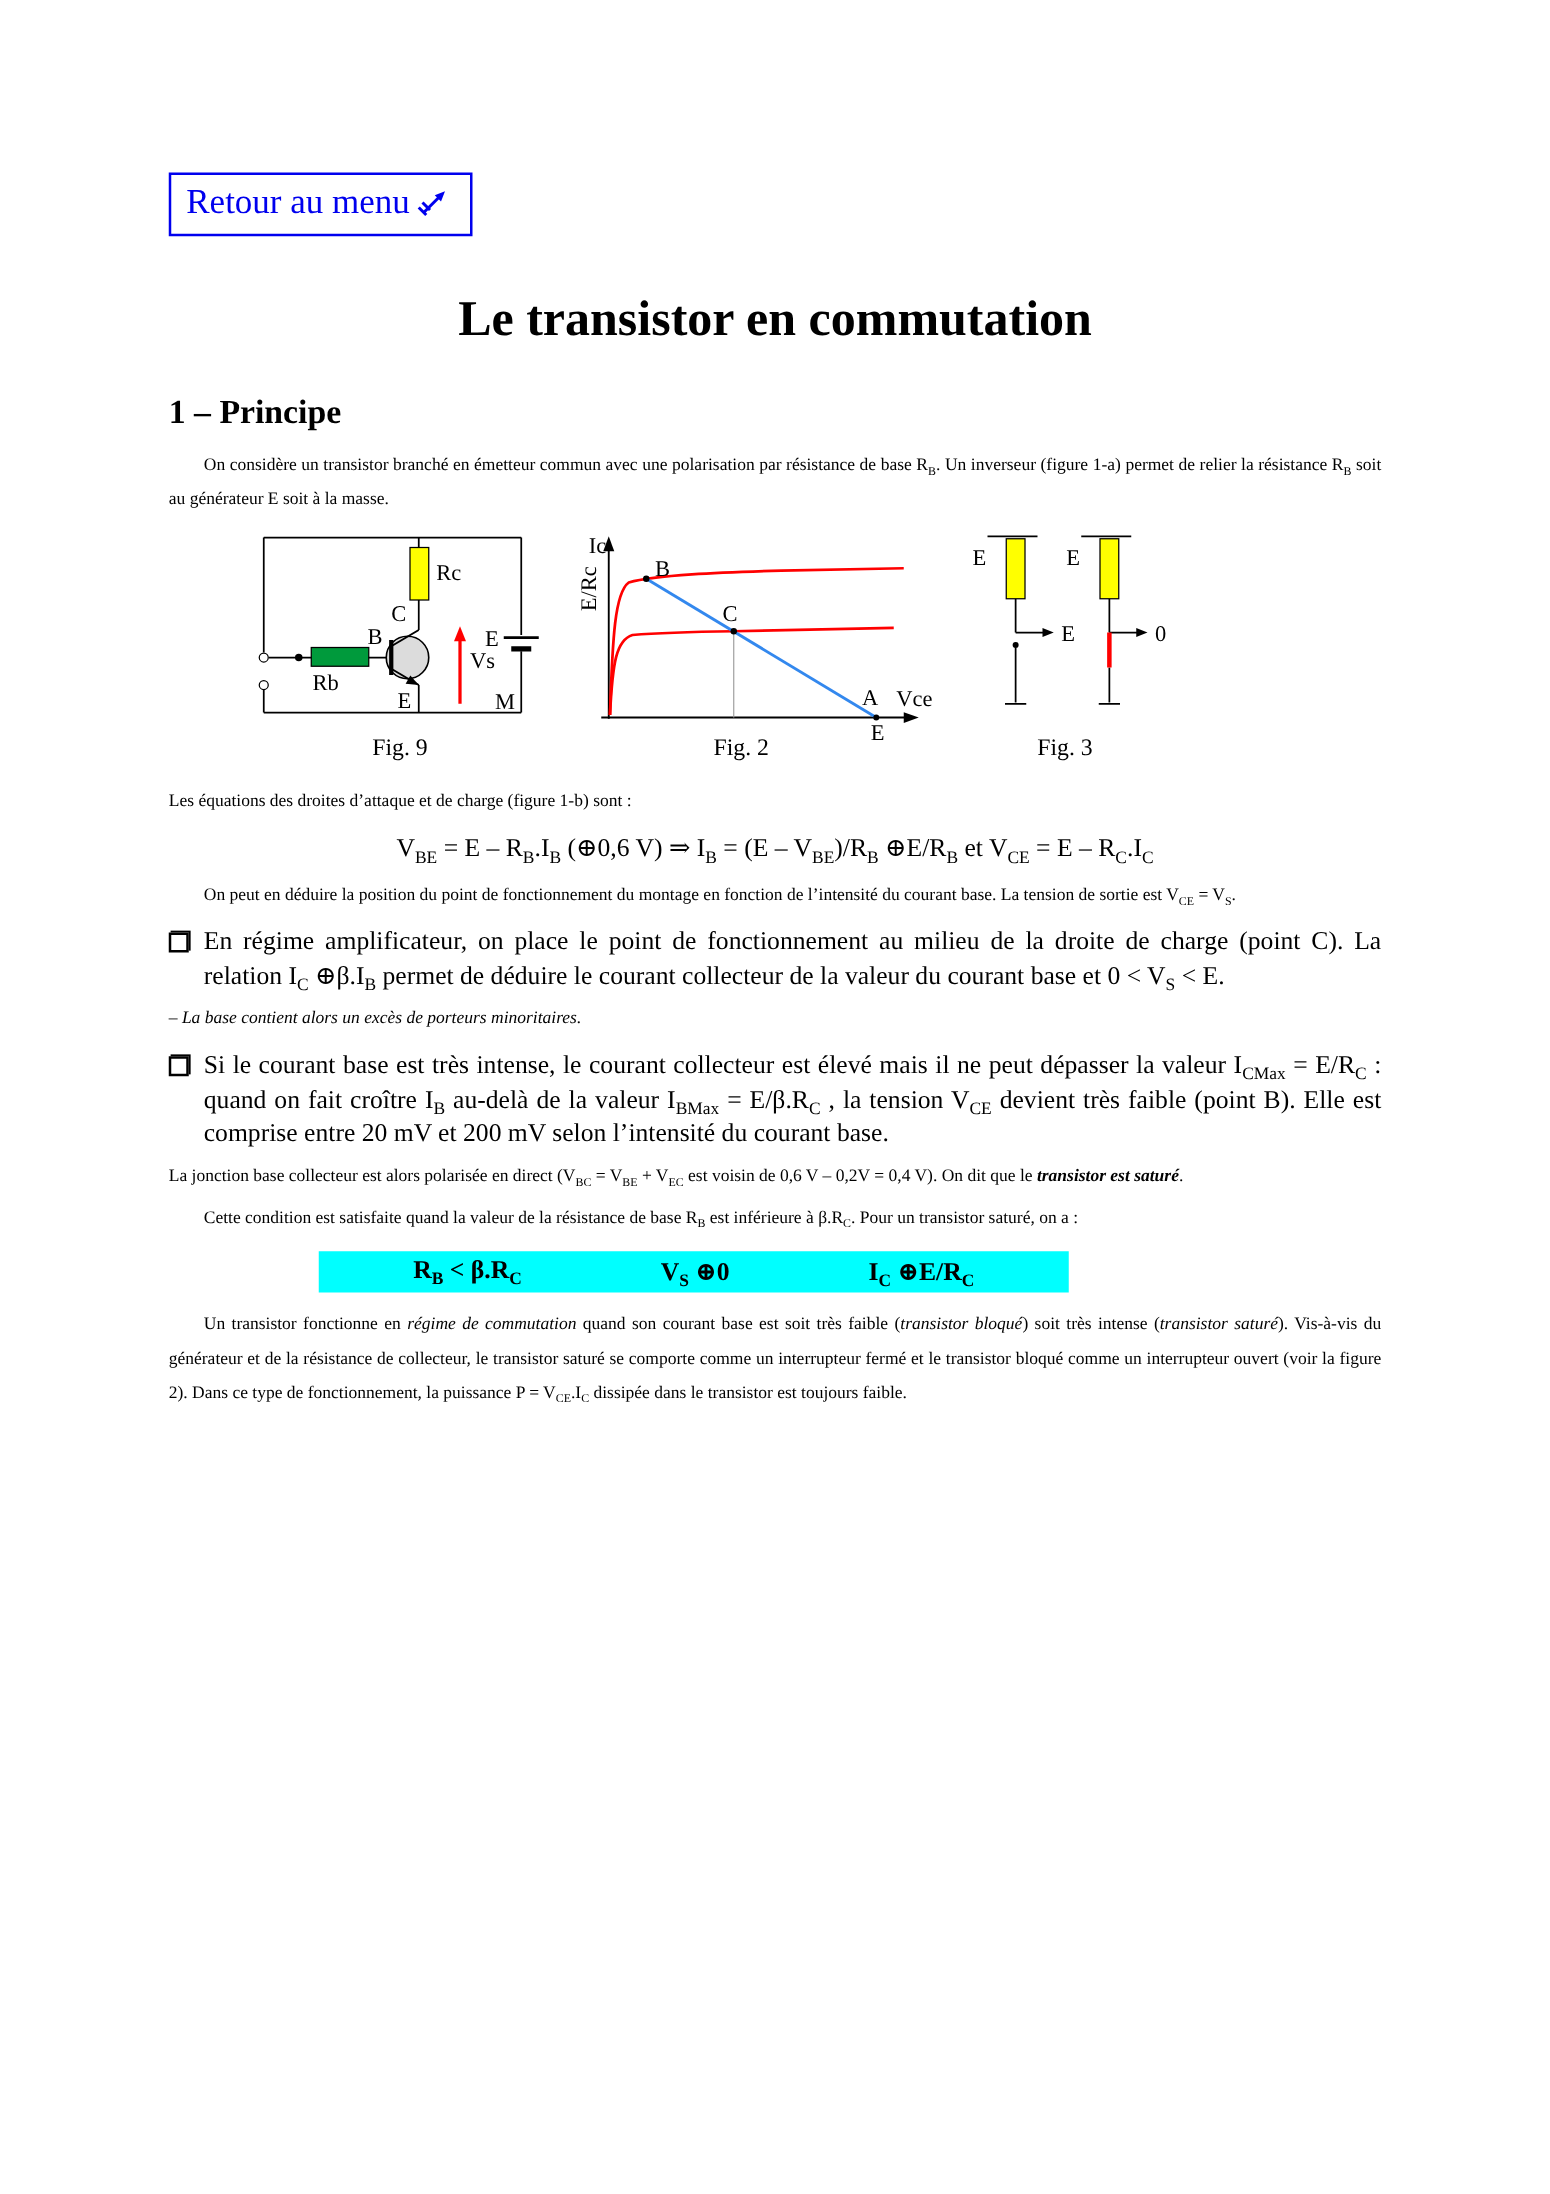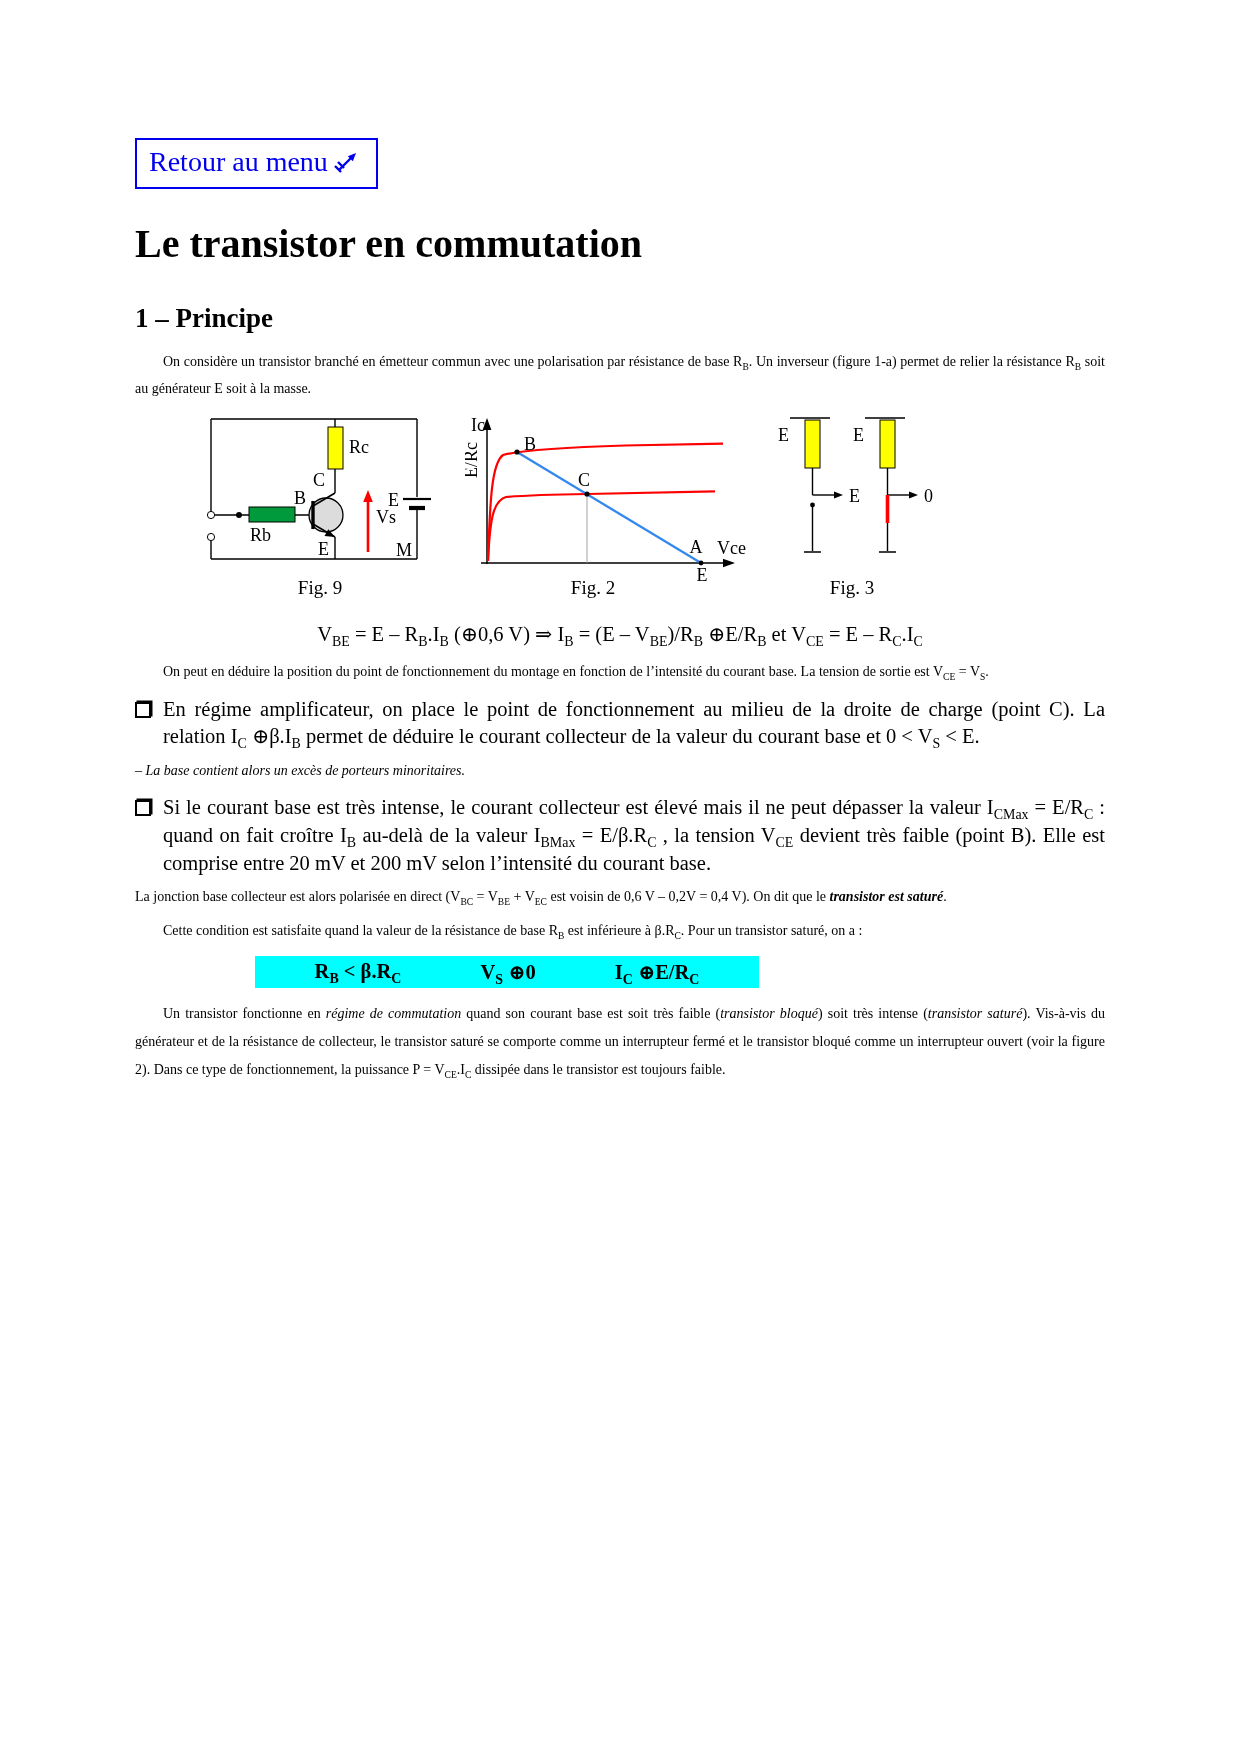--- a/index.html
+++ b/index.html
@@ -1,41 +1,41 @@
 <!DOCTYPE html>
 <html lang="fr"><head>
 <meta charset="utf-8">
 <style>
   html,body{margin:0;padding:0}
   body{width:1240px;background:#ffffff;color:#000;font-family:"Liberation Serif","DejaVu Serif",serif}
   .page{position:relative;box-sizing:border-box;width:1240px;min-height:1755px;background:#fff;padding:138px 135px 40px 135px}
 
   .menu-link{display:inline-flex;align-items:center;gap:4px;border:2px solid #0000ee;color:#0000ee;
              font-size:28px;line-height:1.1;padding:7px 14px 9px 12px;text-decoration:none;cursor:pointer}
-  .title{margin:31px 0 0;font-size:40px;font-weight:bold}
+  .title{margin:42px 0 0;text-align:center;font-size:40px;font-weight:bold}
   .section{margin:36px 0 14px;font-size:27px;font-weight:bold}
 
   p.body{margin:6px 0 0;font-size:14px;line-height:27.6px;text-align:justify}
   .indent{text-indent:28px}
   .inset{margin-left:28px}
   .italic{font-style:italic}
   sub{font-size:0.68em;line-height:0}
   .equation{margin:9px 0 9px;text-align:center;font-size:20.5px;line-height:29px}
 
   .figures{position:relative;height:198px;margin:10px 0 2px}
   .figures svg{position:absolute;top:0}
   .figures text{fill:#000;font-size:18px;font-family:"Liberation Serif","DejaVu Serif",serif}
   .figcap{position:absolute;top:164px;font-size:19px;text-align:center}
 
   .bullet{display:flex;margin-top:10px}
   .bullet-cell{flex:none;width:28px;padding-top:6px}
   .bullet-square{display:block;width:12px;height:12px;border:2px solid #000;box-shadow:1.5px -1.5px 0 0 #000;background:#fff}
   .btext{flex:1;font-size:20.5px;line-height:27.6px;text-align:justify}
 
-  .hl{display:flex;justify-content:space-around;box-sizing:border-box;width:504px;
+  .hl{display:flex;justify-content:space-around;box-sizing:border-box;width:600px;
       margin:12px 0 12px 120px;padding:4px 20px;background:#00ffff;font-weight:bold;font-size:20.5px}
 </style>
 </head>
 <body>
 
 <div class="page">
 
   <a class="menu-link" href="#">
     <span>Retour au menu</span>
     <svg width="30" height="30" viewBox="0 0 30 30">
@@ -117,20 +117,21 @@
       <text x="78" y="28">E</text>
       <text x="74" y="89">E</text>
       <text x="149" y="89">0</text>
     </svg>
 
     <div class="figcap" style="left:120px;width:130px">Fig. 9</div>
     <div class="figcap" style="left:396px;width:124px">Fig. 2</div>
     <div class="figcap" style="left:655px;width:124px">Fig. 3</div>
   </div>
 
+  <p class="body">Les équations des droites d’attaque et de charge (figure 1-b) sont :</p>
   <div class="equation">V<sub>BE</sub> = E – R<sub>B</sub>.I<sub>B</sub> (⊕0,6 V) ⇒ I<sub>B</sub> = (E – V<sub>BE</sub>)/R<sub>B</sub> ⊕E/R<sub>B</sub> et V<sub>CE</sub> = E – R<sub>C</sub>.I<sub>C</sub></div>
   <p class="body indent">On peut en déduire la position du point de fonctionnement du montage en fonction de l’intensité du courant base. La tension de sortie est V<sub>CE</sub> = V<sub>S</sub>.</p>
 
   <div class="bullet">
     <span class="bullet-cell">
         <span class="bullet-square"></span>
       </span>
     <div class="btext">En régime amplificateur, on place le point de fonctionnement au milieu de la droite de charge (point C). La relation I<sub>C</sub> ⊕β.I<sub>B</sub> permet de déduire le courant collecteur de la valeur du courant base et 0 &lt; V<sub>S</sub> &lt; E.</div>
   </div>
 

